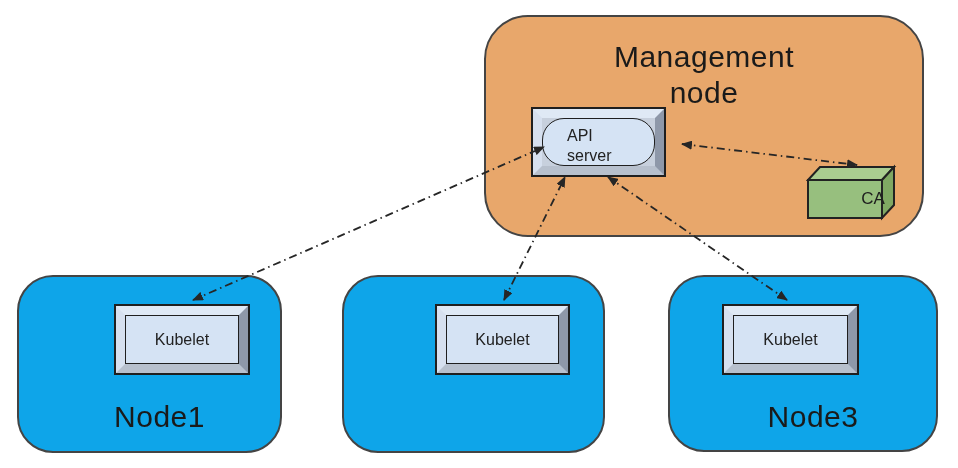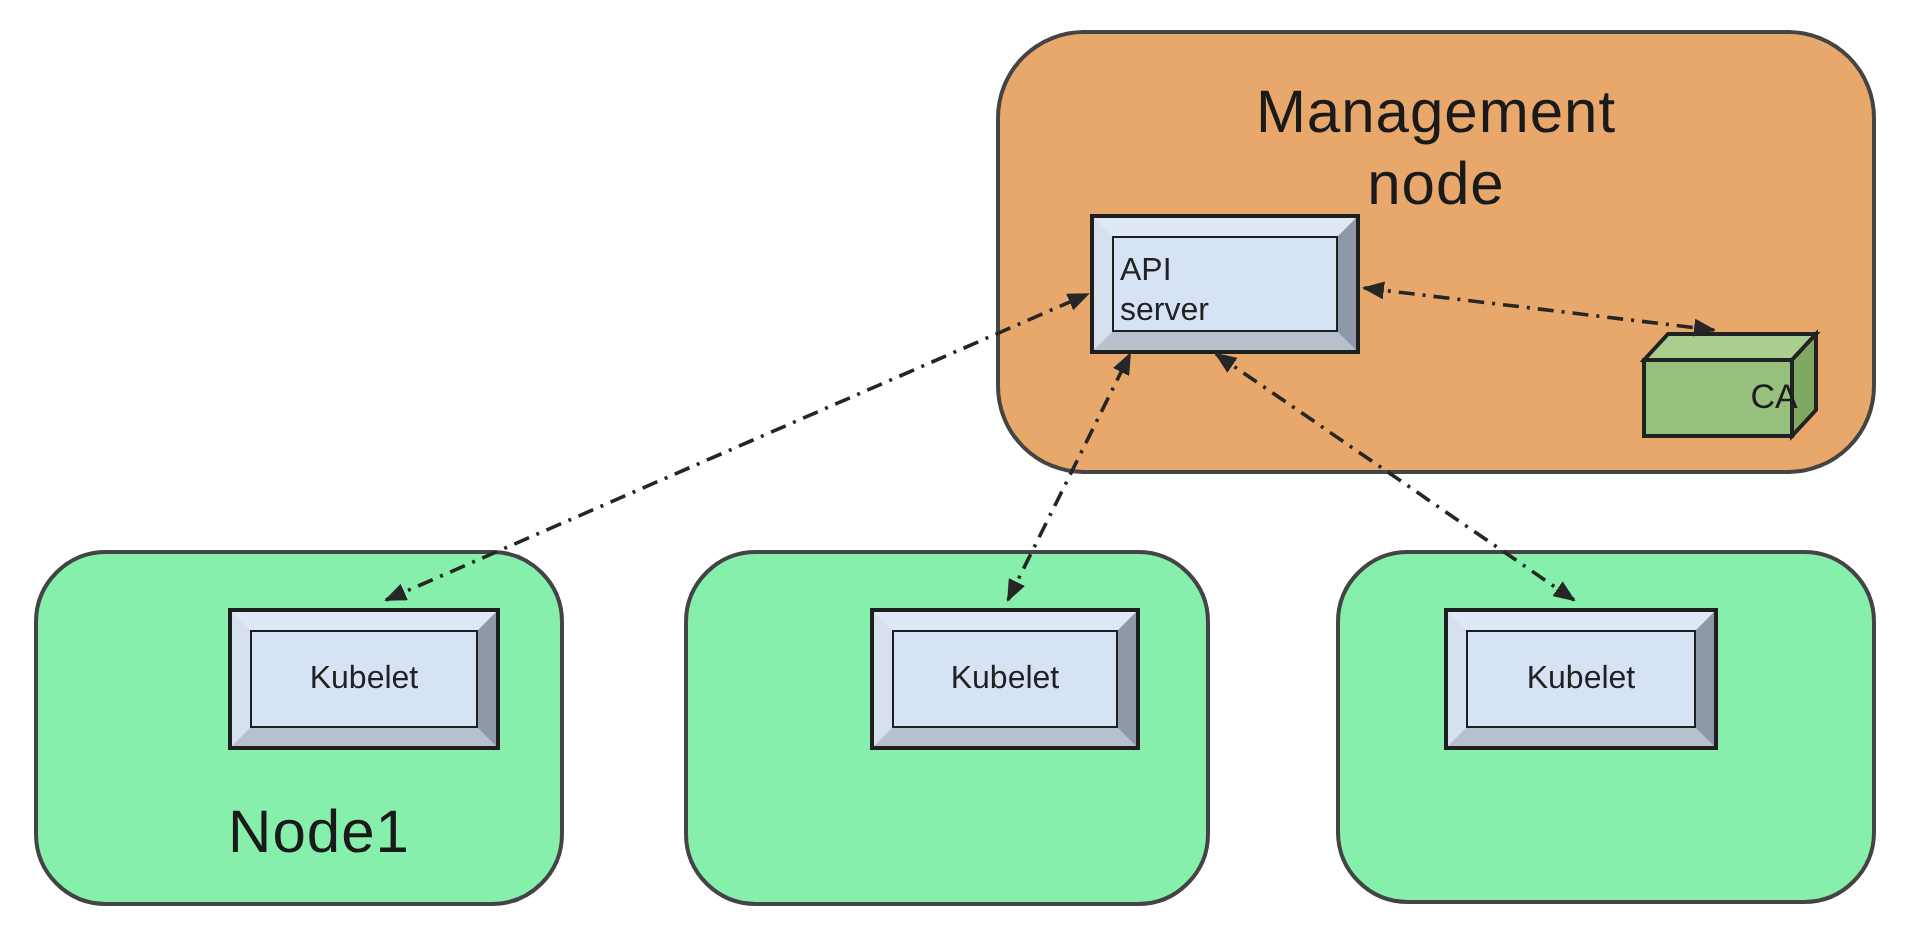--- a/index.html
+++ b/index.html
@@ -13,27 +13,27 @@
     overflow: hidden;
   }
 
   
   .group-box {
     position: absolute;
     box-sizing: border-box;
     border: 2.5px solid #444444;
   }
   .management-node {
-    left: 498px; top: 15px; width: 440px; height: 222px;
+    left: 484px; top: 15px; width: 440px; height: 222px;
     background: #E8A76B;
     border-radius: 44px;
   }
   .worker-node {
     top: 275px; height: 178px;
-    background: #86efac;
+    background: #0ea5e9;
     border-radius: 36px;
   }
   .node1 { left: 17px;  width: 265px; }
   .node2 { left: 342px; width: 263px; }
   .node3 { left: 668px; width: 270px; height: 177px; }
 
   .management-title {
     position: absolute;
     top: 22px; left: 0; right: 0;
     margin: 0 auto;
@@ -75,21 +75,22 @@
     display: flex;
     align-items: center;
     justify-content: center;
     font-size: 16px;
     color: #222222;
   }
   .api-server-box { left: 45px; top: 90px; width: 135px; height: 70px; }
   .api-server-box .panel {
     justify-content: flex-start;
     align-items: flex-start;
-    padding: 7px 0 0 3px;
+    padding: 7px 0 0 24px;
+    border-radius: 22px;
   }
   .api-server-label { width: 52px; line-height: 20px; }
 
   .kubelet-box { top: 27px; width: 136px; height: 71px; }
   .kb1 { left: 95px; }
   .kb2 { left: 91px; width: 135px; }
   .kb3 { left: 52px; width: 137px; }
 
   
   .ca-box {
@@ -166,20 +167,21 @@
   </div>
 
   <div class="group-box worker-node node3">
     <div class="bevel-box kubelet-box kb3">
       <div class="bevel">
         <div class="panel">
           <span>Kubelet</span>
         </div>
       </div>
     </div>
+    <div class="node-label">Node3</div>
   </div>
 
   <svg class="arrows" width="958" height="468" viewBox="0 0 958 468">
     <defs>
       <marker id="ah" viewBox="0 0 11 9" refX="10" refY="4.5" markerWidth="11" markerHeight="9" markerUnits="userSpaceOnUse" orient="auto-start-reverse">
         <path d="M0,0 L11,4.5 L0,9 z" fill="#262626"></path>
       </marker>
     </defs>
     <line class="arrow-line" x1="193" y1="300" x2="544" y2="147" marker-start="url(#ah)" marker-end="url(#ah)"></line>
     <line class="arrow-line" x1="504" y1="300" x2="565" y2="177" marker-start="url(#ah)" marker-end="url(#ah)"></line>

